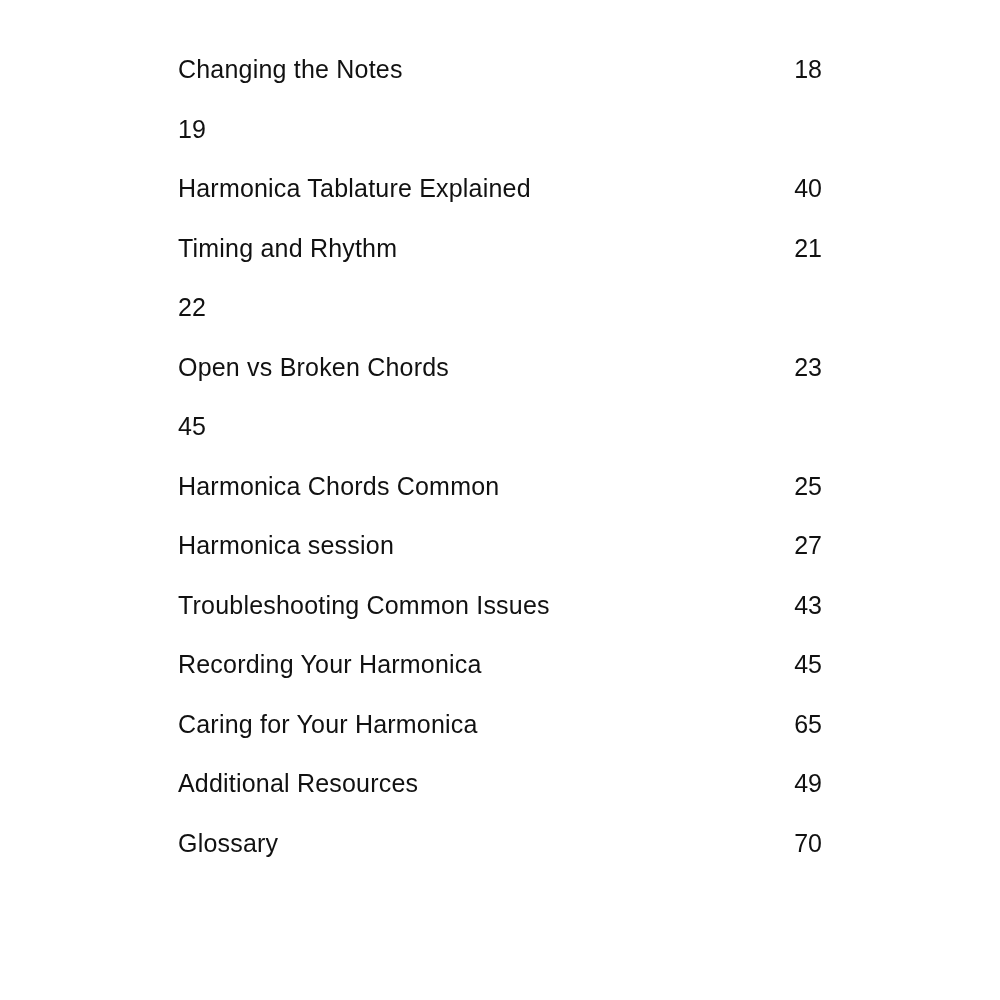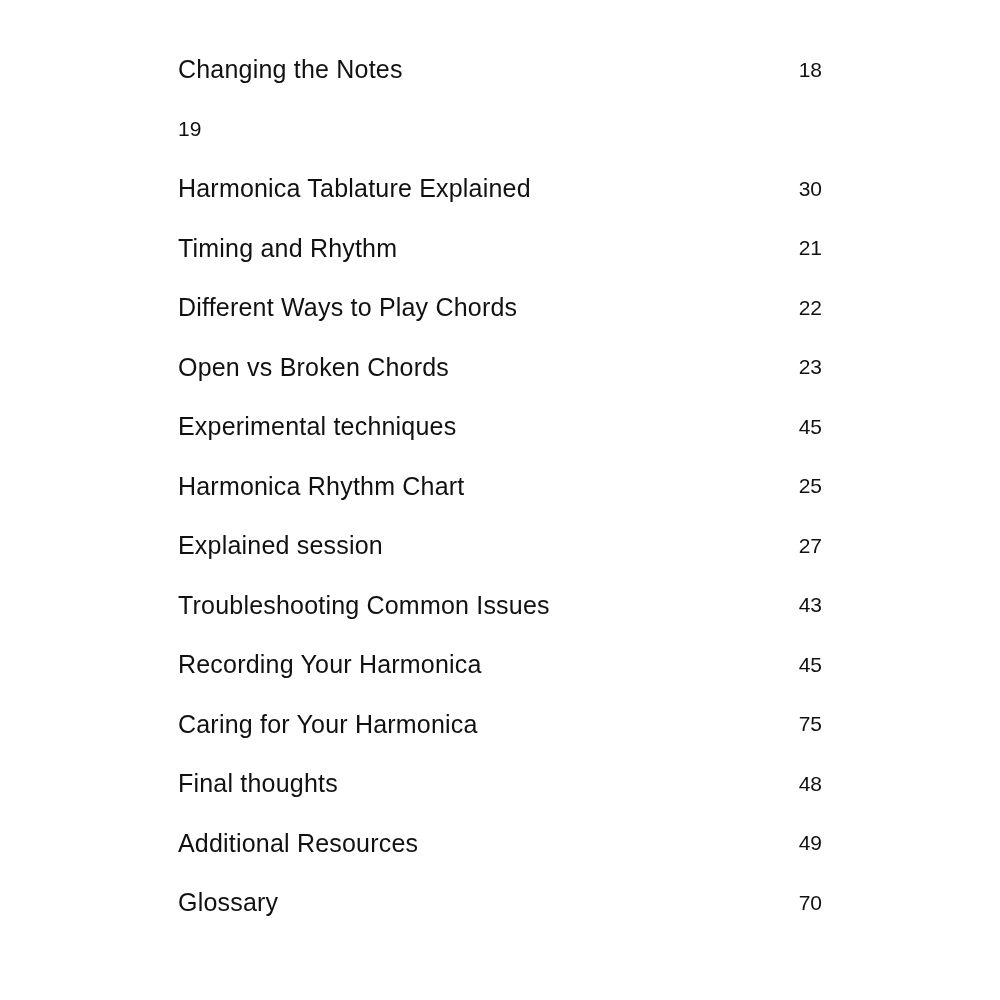--- a/index.html
+++ b/index.html
@@ -29,21 +29,21 @@
     justify-content: space-between;
     align-items: center;
   }
   .toc-title {
     font-size: 25px;
     font-weight: 400;
     letter-spacing: 0.2px;
     white-space: nowrap;
   }
   .toc-page {
-    font-size: 21px;
+    font-size: 25px;
     font-weight: 400;
     text-align: left;
     white-space: nowrap;
   }
 </style>
 </head>
 <body>
 
 <div class="page" style="color: rgb(17, 17, 17); background: rgb(255, 255, 255);">
   <div class="toc" id="toc-list">
@@ -52,72 +52,66 @@
     <span class="toc-title">Changing the Notes</span>
     <span class="toc-page">18</span>
   </div>
 
   <div class="toc-row">
     <span class="toc-page">19</span>
   </div>
 
   <div class="toc-row">
     <span class="toc-title">Harmonica Tablature Explained</span>
-    <span class="toc-page">30</span>
+    <span class="toc-page">40</span>
   </div>
 
   <div class="toc-row">
     <span class="toc-title">Timing and Rhythm</span>
     <span class="toc-page">21</span>
   </div>
 
   <div class="toc-row">
-    <span class="toc-title">Different Ways to Play Chords</span>
     <span class="toc-page">22</span>
   </div>
 
   <div class="toc-row">
     <span class="toc-title">Open vs Broken Chords</span>
     <span class="toc-page">23</span>
   </div>
 
   <div class="toc-row">
-    <span class="toc-title">Experimental techniques</span>
     <span class="toc-page">45</span>
   </div>
 
   <div class="toc-row">
-    <span class="toc-title">Harmonica Rhythm Chart</span>
+    <span class="toc-title">Harmonica Chords Common</span>
     <span class="toc-page">25</span>
   </div>
 
   <div class="toc-row">
-    <span class="toc-title">Explained session</span>
+    <span class="toc-title">Harmonica session</span>
     <span class="toc-page">27</span>
   </div>
 
   <div class="toc-row">
     <span class="toc-title">Troubleshooting Common Issues</span>
     <span class="toc-page">43</span>
   </div>
 
   <div class="toc-row">
     <span class="toc-title">Recording Your Harmonica</span>
     <span class="toc-page">45</span>
   </div>
 
   <div class="toc-row">
     <span class="toc-title">Caring for Your Harmonica</span>
-    <span class="toc-page">75</span>
+    <span class="toc-page">65</span>
   </div>
 
-  <div class="toc-row">
-    <span class="toc-title">Final thoughts</span>
-    <span class="toc-page">48</span>
-  </div>
 
   <div class="toc-row">
     <span class="toc-title">Additional Resources</span>
     <span class="toc-page">49</span>
   </div>
 
   <div class="toc-row">
     <span class="toc-title">Glossary</span>
     <span class="toc-page">70</span>
   </div>

